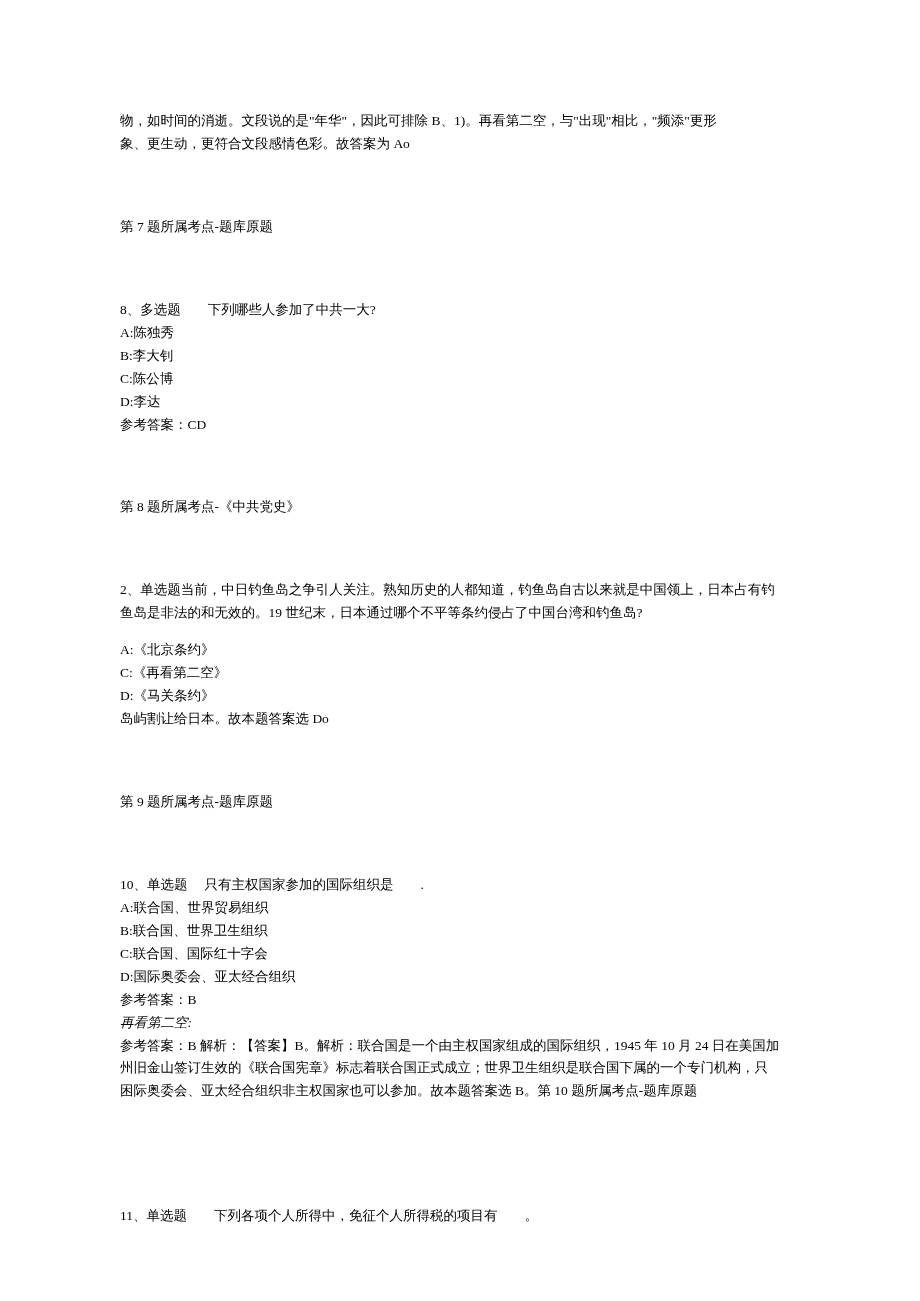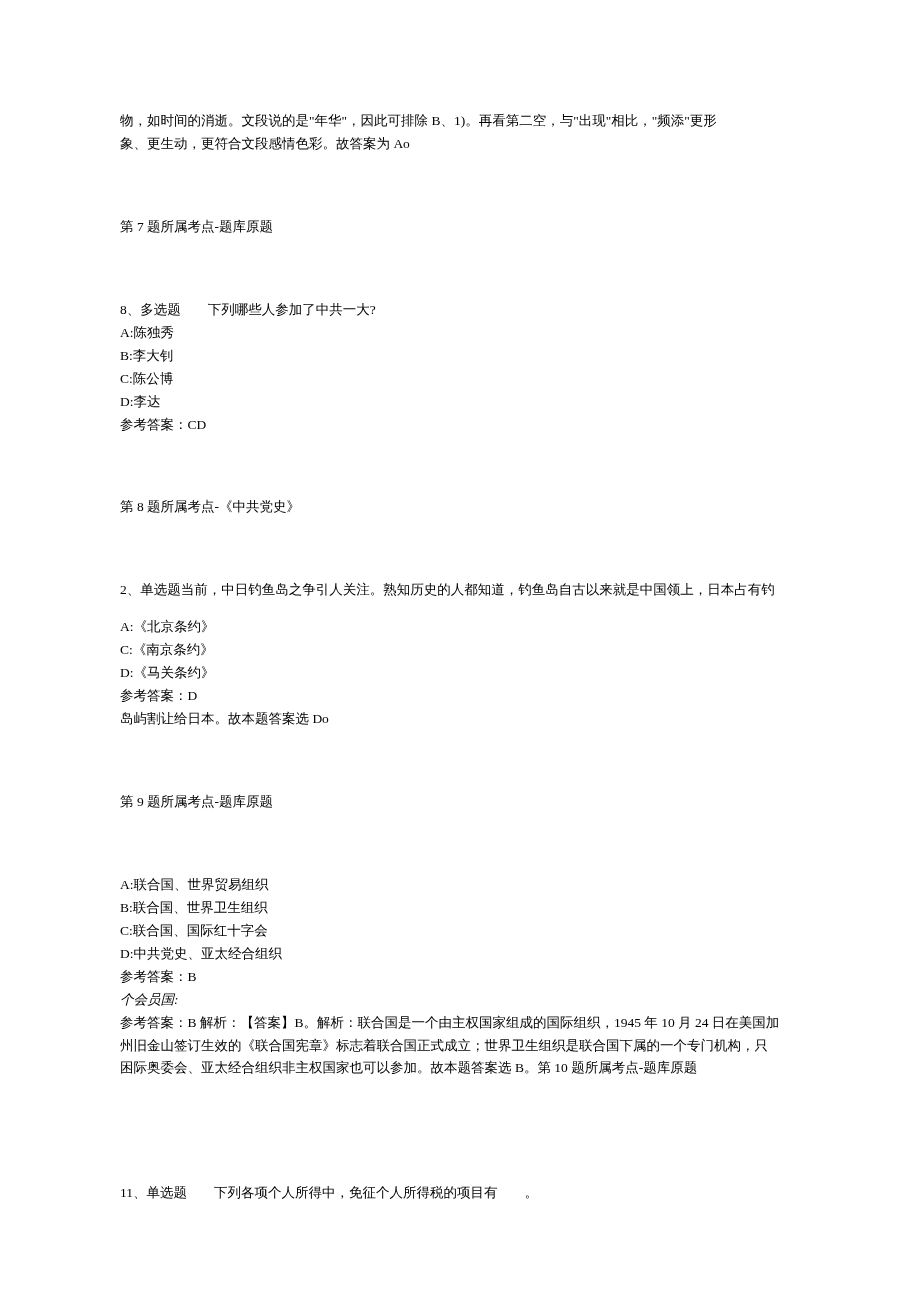--- a/index.html
+++ b/index.html
@@ -55,39 +55,40 @@
   <p class="para">D:李达</p>
   <p class="para">参考答案：CD</p>
 
   <div class="sep-lg"></div>
 
   <p class="para">第 8 题所属考点-《中共党史》</p>
 
   <div class="sep-lg"></div>
 
   <p class="para">2、单选题当前，中日钓鱼岛之争引人关注。熟知历史的人都知道，钓鱼岛自古以来就是中国领上，日本占有钓</p>
+  <p class="para">鱼岛是非法的和无效的。19 世纪末，日本通过哪个不平等条约侵占了中国台湾和钓鱼岛?</p>
   <div class="sep-sm"></div>
   <p class="para">A:《北京条约》</p>
-  <p class="para">C:《南京条约》</p>
+  <p class="para">C:《再看第二空》</p>
   <p class="para">D:《马关条约》</p>
-  <p class="para">参考答案：D</p>
   <p class="para">岛屿割让给日本。故本题答案选 Do</p>
 
   <div class="sep-lg"></div>
 
   <p class="para">第 9 题所属考点-题库原题</p>
 
   <div class="sep-lg"></div>
 
+  <p class="para">10、单选题  只有主权国家参加的国际组织是  .</p>
   <p class="para">A:联合国、世界贸易组织</p>
   <p class="para">B:联合国、世界卫生组织</p>
   <p class="para">C:联合国、国际红十字会</p>
-  <p class="para">D:中共党史、亚太经合组织</p>
+  <p class="para">D:国际奥委会、亚太经合组织</p>
   <p class="para">参考答案：B</p>
-  <p class="para italic">个会员国:</p>
+  <p class="para italic">再看第二空:</p>
   <p class="para">参考答案：B 解析：【答案】B。解析：联合国是一个由主权国家组成的国际组织，1945 年 10 月 24 日在美国加</p>
   <p class="para">州旧金山签订生效的《联合国宪章》标志着联合国正式成立；世界卫生组织是联合国下属的一个专门机构，只</p>
   <p class="para">困际奥委会、亚太经合组织非主权国家也可以参加。故本题答案选 B。第 10 题所属考点-题库原题</p>
 
   <div class="sep-lg"></div>
   <div class="sep-md"></div>
 
   <p class="para">11、单选题  下列各项个人所得中，免征个人所得税的项目有  。</p>
 
 </div>

